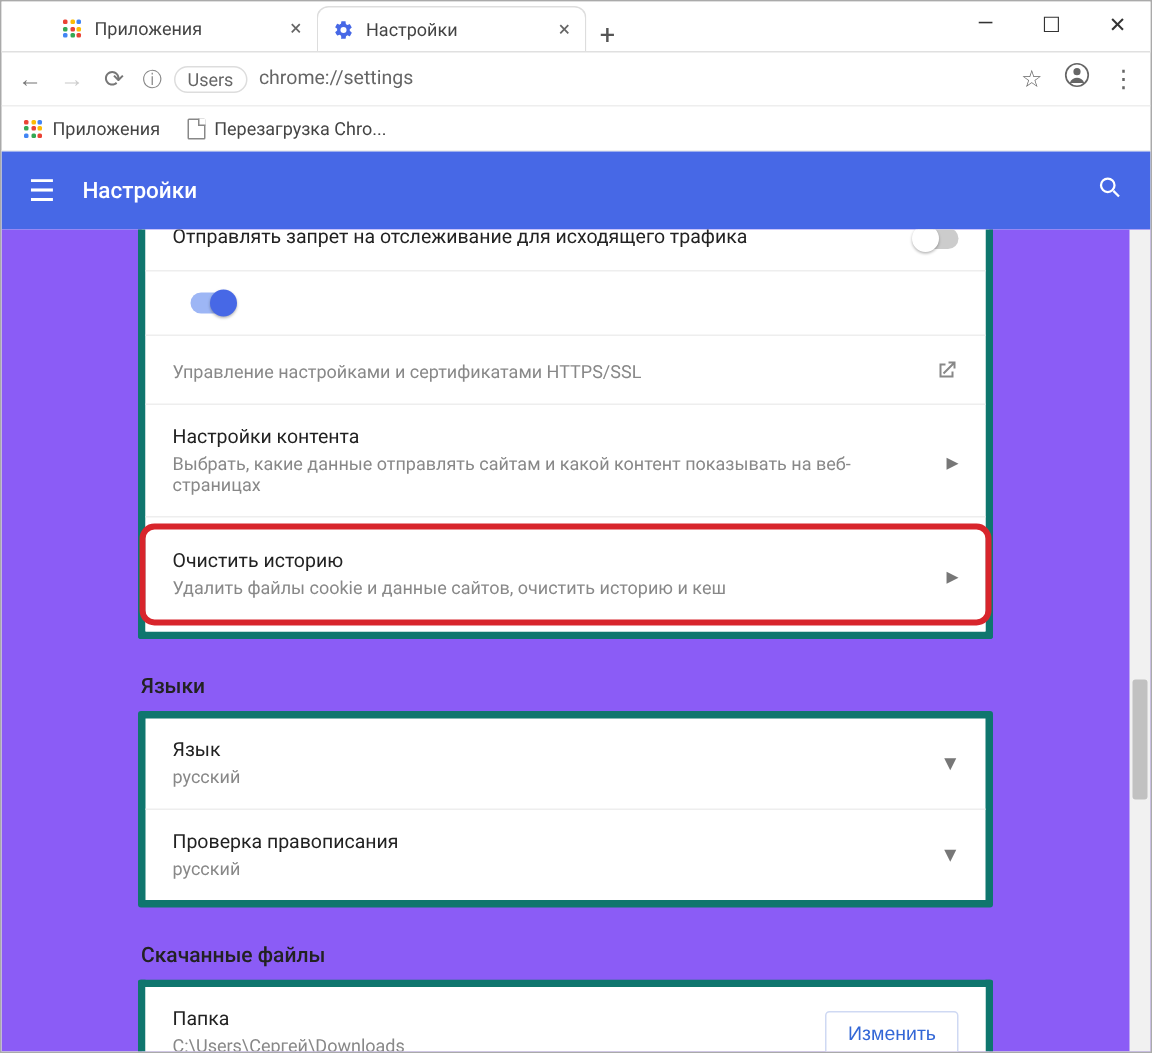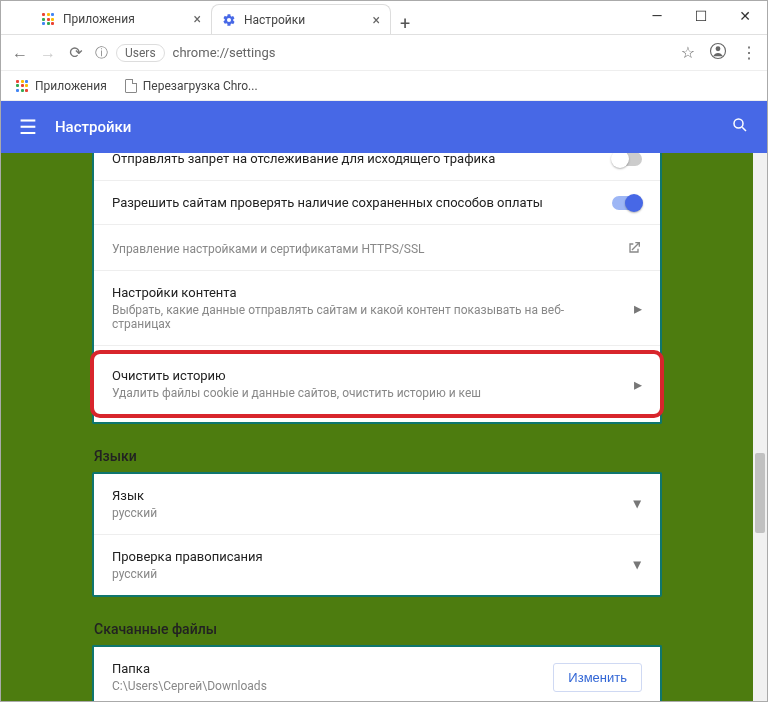--- a/index.html
+++ b/index.html
@@ -108,28 +108,28 @@
     color: #fff;
   }
   .hamburger { font-size:20px; margin-right:18px; }
   .settings-title { font-size: 15px; font-weight:500; }
   .search-ico { margin-left:auto; font-size:18px; }
   
   .content {
     position:absolute;
     top: 152px; 
     left:0; right:0; bottom:0;
-    background:#4d7c0f;
+    background:#8b5cf6;
     overflow:hidden;
   }
   .scroll { position:absolute; top:0; left:0; right:14px; bottom:0; overflow:hidden; }
   .card {
     width: 570px;
     margin: 0 auto 24px;
-    border:2px solid #0f766e;
+    border:5px solid #0f766e;
     border-radius: 2px;
     background:#fff;
   }
   .card.first { border-top:none; border-radius:0 0 2px 2px; }
   .row {
     display:flex;
     padding: 14px 18px;
     border-bottom: 1px solid #eee;
     align-items:center;
   }
@@ -274,23 +274,20 @@
     <div class="card first" style="margin-top:-8px;">
       <div class="row" style="padding-top:6px;">
         <div class="txt">
           <div class="title">Отправлять запрет на отслеживание для исходящего трафика</div>
         </div>
         <div class="ctrl">
             <div class="toggle off"></div>
           </div>
       </div>
       <div class="row">
-        <div class="txt">
-          <div class="title">Разрешить сайтам проверять наличие сохраненных способов оплаты</div>
-        </div>
         <div class="ctrl">
             <div class="toggle on"></div>
           </div>
       </div>
       <div class="row">
         <div class="txt">
           <div class="sub">Управление настройками и сертификатами HTTPS/SSL</div>
         </div>
         <div class="ctrl launch-ico">
           <svg viewBox="0 0 24 24">

